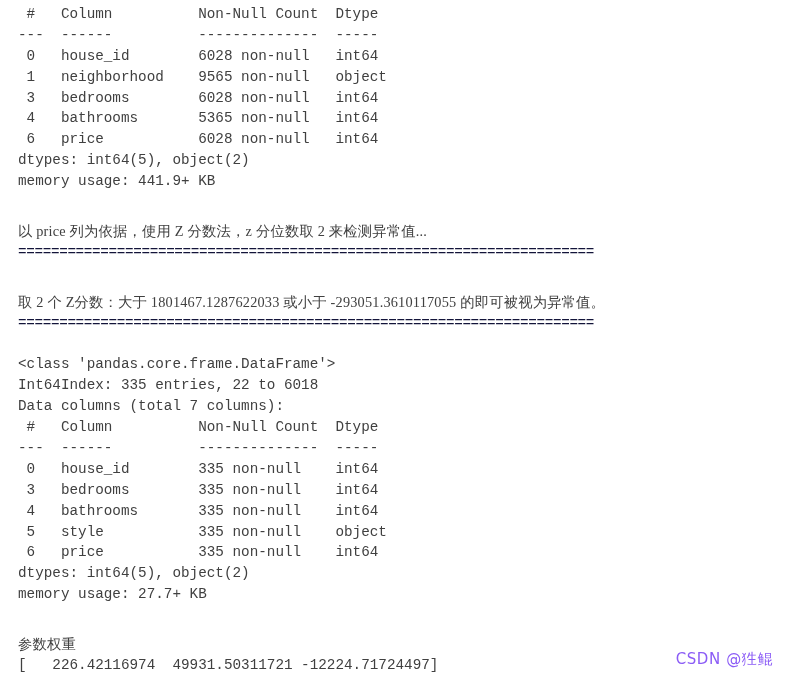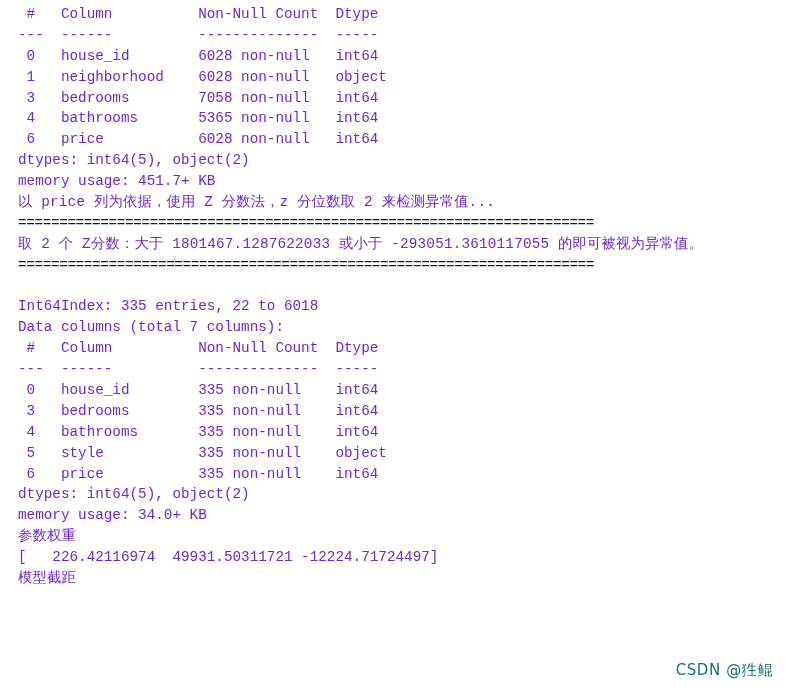--- a/index.html
+++ b/index.html
@@ -21,77 +21,79 @@
     top: 0;
     width: 787px;
     padding: 4px 0 0 18px;
     box-sizing: border-box;
   }
   .line {
     font-family: "Liberation Mono", "DejaVu Sans Mono", monospace;
     font-size: 14.3px;
     line-height: 20.9px;
     height: 20.9px;
-    color: #6d28d9;
+    color: #404040;
     white-space: pre;
     letter-spacing: 0px;
     font-weight: 400;
   }
   .line.cjk {
-    font-family: Liberation Mono, monospace;
+    font-family: Liberation Serif, serif;
     font-size: 14.3px;
     letter-spacing: 0.2px;
+    margin-top: 29px;
   }
   .line.sep {
     color: #13143a;
     letter-spacing: -0.35px;
     font-size: 14.3px;
   }
   .line.blank {
     color: transparent;
   }
   #watermark {
     position: absolute;
     right: 14px;
-    bottom: 12px;
+    bottom: 23px;
     font-family: "DejaVu Sans", "Liberation Sans", sans-serif;
     font-size: 15px;
-    color: #0f766e;
+    color: #8b5cf6;
     letter-spacing: 0.6px;
     white-space: pre;
     user-select: none;
   }
 </style>
 </head>
 <body>
 
 <div id="console-output">
     <div class="line"> #   Column          Non-Null Count  Dtype </div>
     <div class="line">---  ------          --------------  ----- </div>
     <div class="line"> 0   house_id        6028 non-null   int64 </div>
-    <div class="line"> 1   neighborhood    6028 non-null   object</div>
-    <div class="line"> 3   bedrooms        7058 non-null   int64 </div>
+    <div class="line"> 1   neighborhood    9565 non-null   object</div>
+    <div class="line"> 3   bedrooms        6028 non-null   int64 </div>
     <div class="line"> 4   bathrooms       5365 non-null   int64 </div>
     <div class="line"> 6   price           6028 non-null   int64 </div>
     <div class="line">dtypes: int64(5), object(2)</div>
-    <div class="line">memory usage: 451.7+ KB</div>
+    <div class="line">memory usage: 441.9+ KB</div>
     <div class="line cjk">以 price 列为依据，使用 Z 分数法，z 分位数取 2 来检测异常值...</div>
     <div class="line sep">======================================================================</div>
     <div class="line cjk">取 2 个 Z分数：大于 1801467.1287622033 或小于 -293051.3610117055 的即可被视为异常值。</div>
     <div class="line sep">======================================================================</div>
     <div class="line blank"></div>
+    <div class="line">&lt;class 'pandas.core.frame.DataFrame'&gt;</div>
     <div class="line">Int64Index: 335 entries, 22 to 6018</div>
     <div class="line">Data columns (total 7 columns):</div>
     <div class="line"> #   Column          Non-Null Count  Dtype </div>
     <div class="line">---  ------          --------------  ----- </div>
     <div class="line"> 0   house_id        335 non-null    int64 </div>
     <div class="line"> 3   bedrooms        335 non-null    int64 </div>
     <div class="line"> 4   bathrooms       335 non-null    int64 </div>
     <div class="line"> 5   style           335 non-null    object</div>
     <div class="line"> 6   price           335 non-null    int64 </div>
     <div class="line">dtypes: int64(5), object(2)</div>
-    <div class="line">memory usage: 34.0+ KB</div>
+    <div class="line">memory usage: 27.7+ KB</div>
     <div class="line cjk">参数权重</div>
     <div class="line">[   226.42116974  49931.50311721 -12224.71724497]</div>
     <div class="line cjk">模型截距</div>
   </div>
 
 <div id="watermark">CSDN @狌鲲</div>
 
 </body></html>

